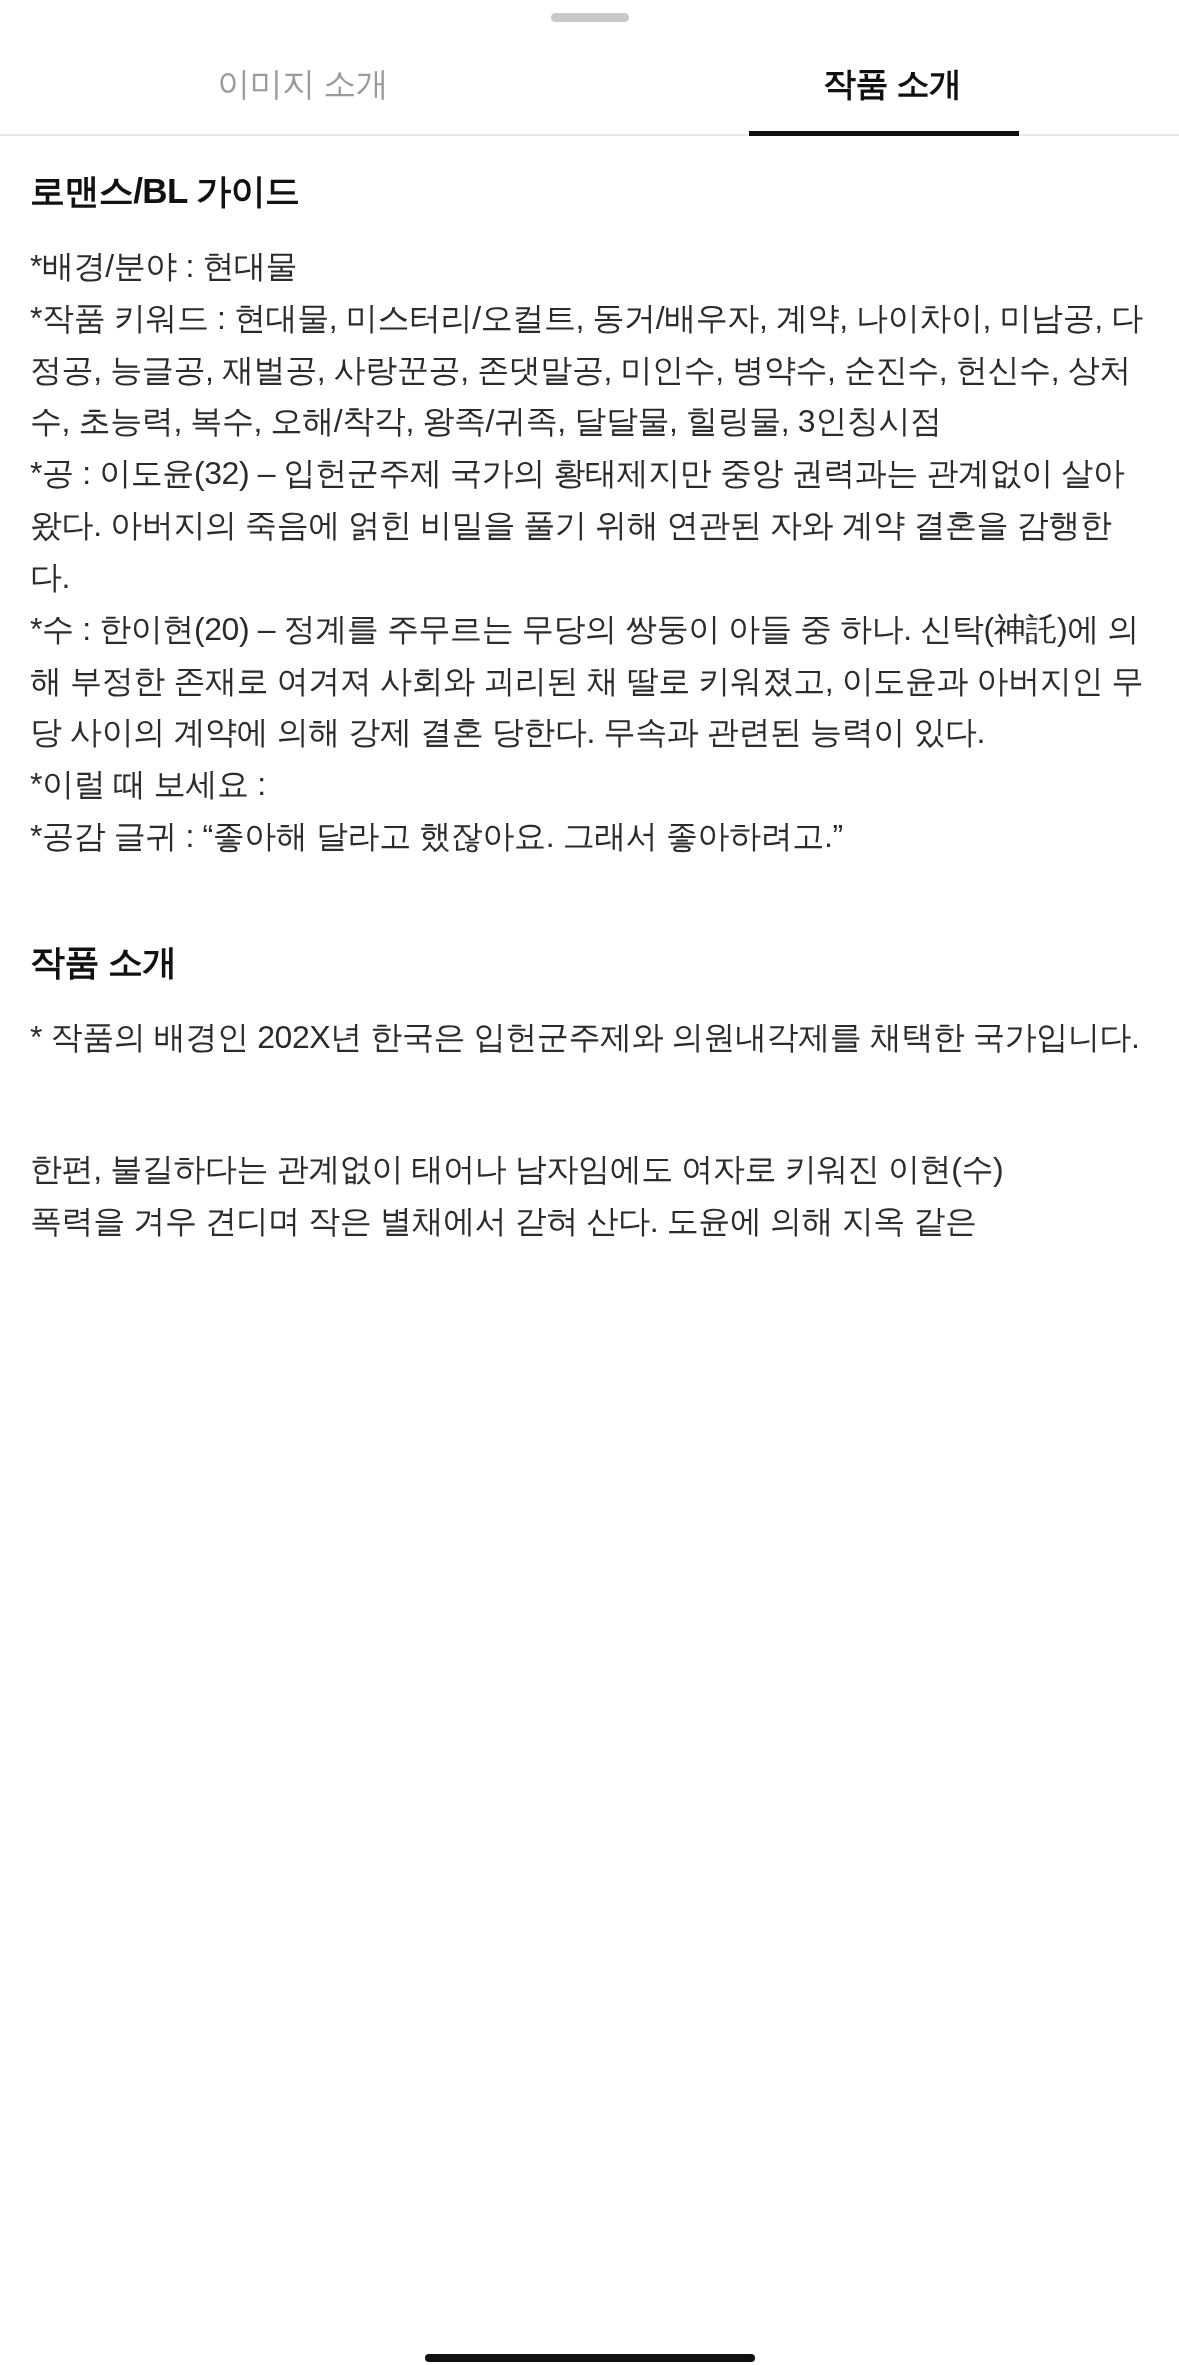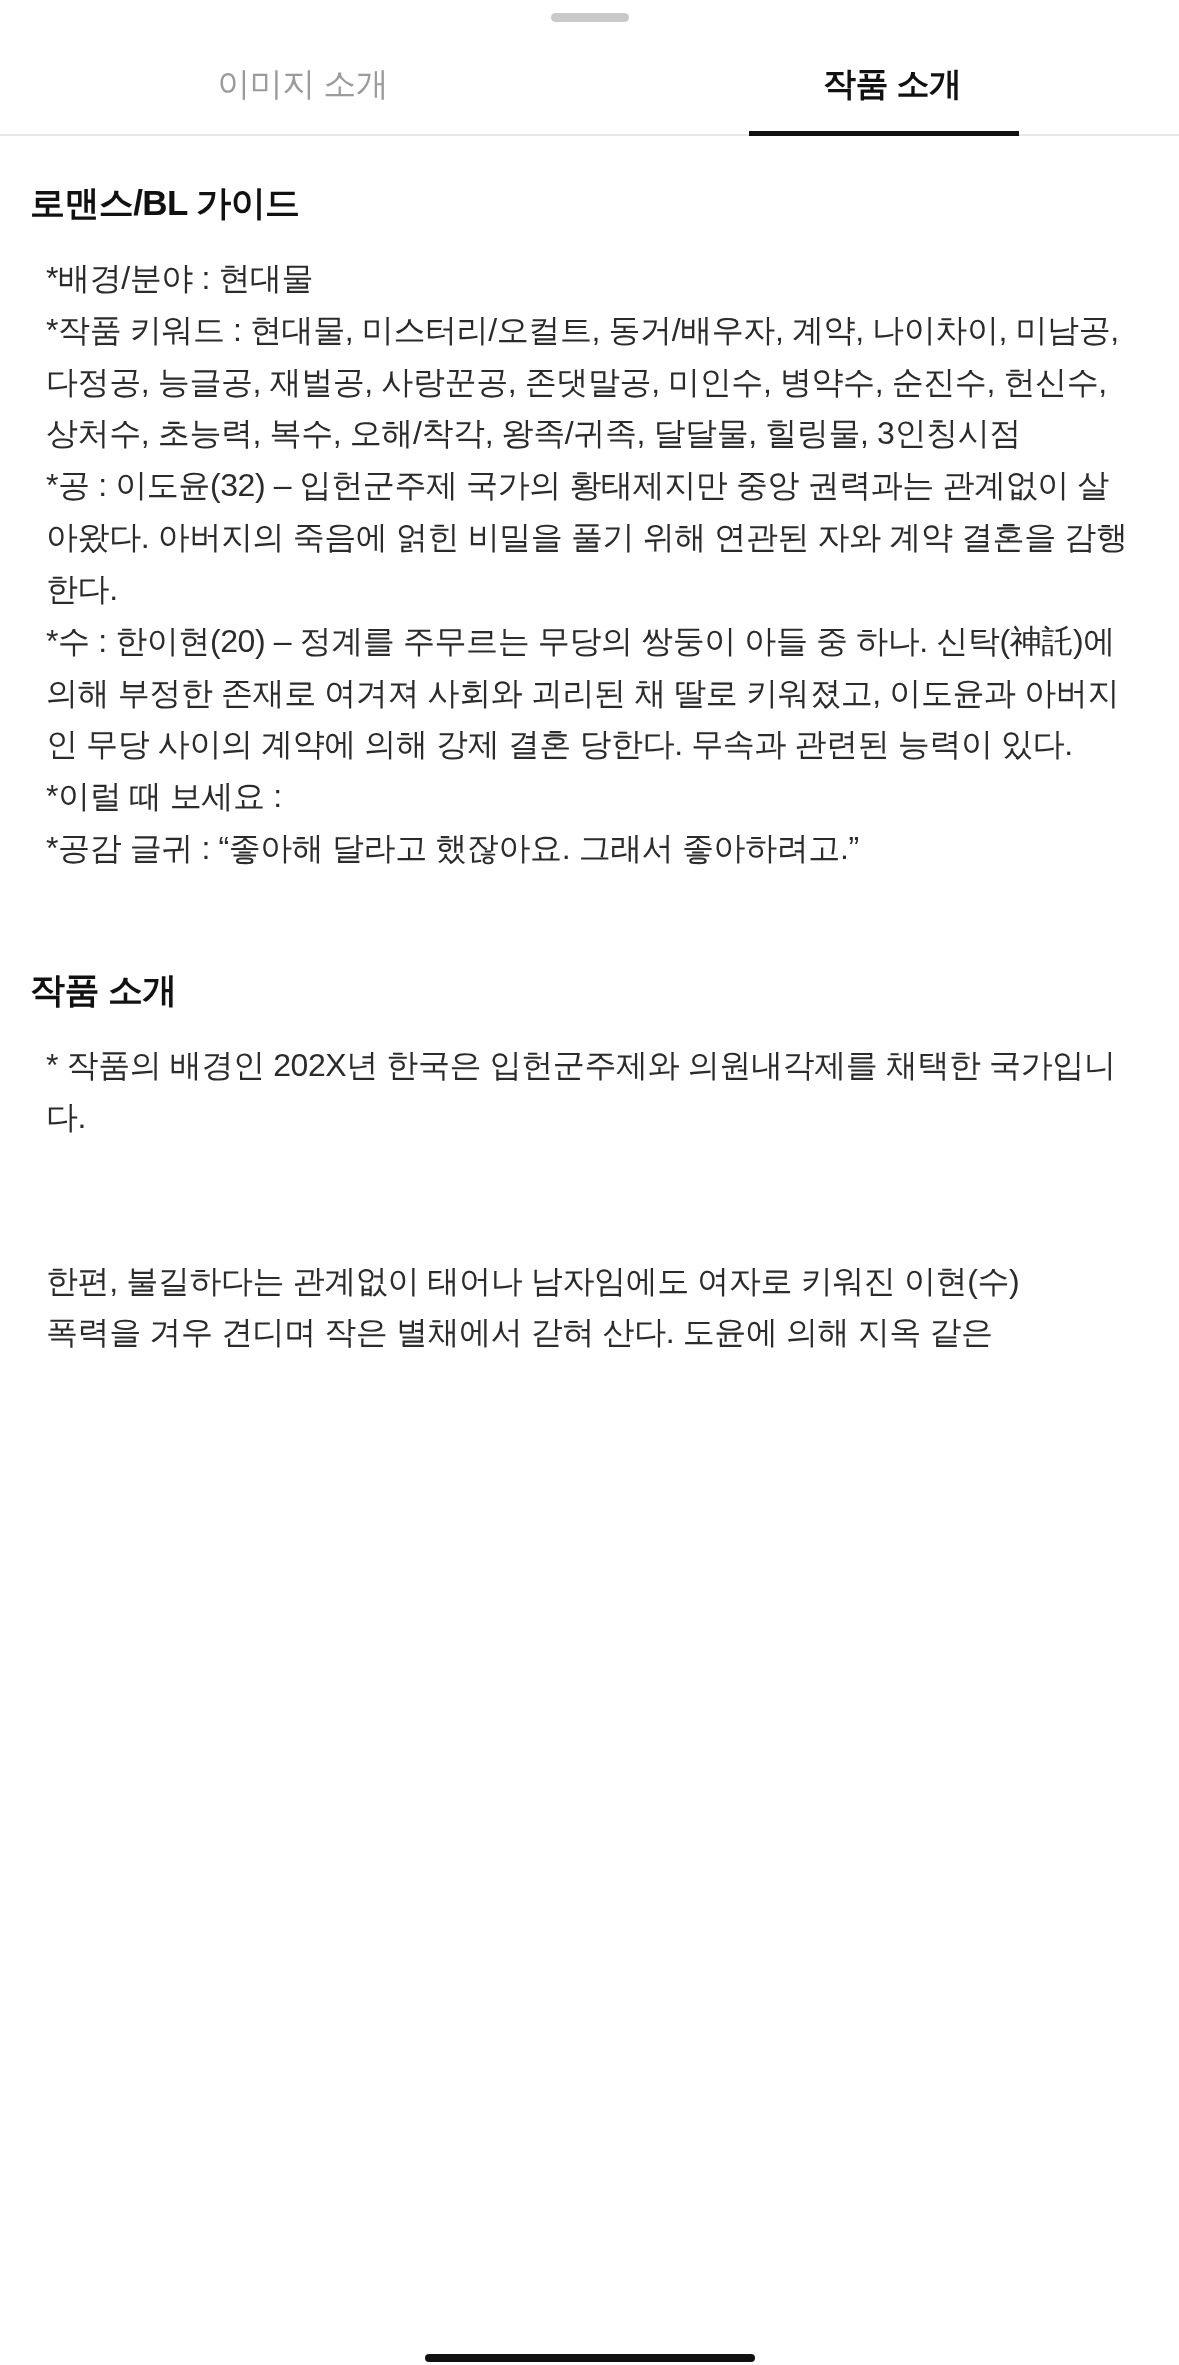--- a/index.html
+++ b/index.html
@@ -63,35 +63,35 @@
     position: absolute;
     left: 50%;
     transform: translateX(-50%);
     bottom: -2px;
     width: 270px;
     height: 5px;
     background: #111111;
   }
   
   .content {
-    padding: 24px 30px 0 30px;
+    padding: 12px 30px 0 30px;
   }
   h2.section-title {
     font-size: 35px;
     font-weight: bold;
     color: #111111;
     margin: 20px 0 26px 0;
     letter-spacing: -0.6px;
   }
   .para {
     font-size: 32px;
     line-height: 1.62;
     color: #2b2b2b;
     letter-spacing: -0.4px;
-    margin: 16px;
+    margin: 0;
     white-space: pre-wrap;
     word-break: break-word;
   }
   .gap-lg { height: 56px; }
   .gap-md { height: 40px; }
   
   .bottom-bar-wrap {
     position: absolute;
     left: 0;
     bottom: 0;

